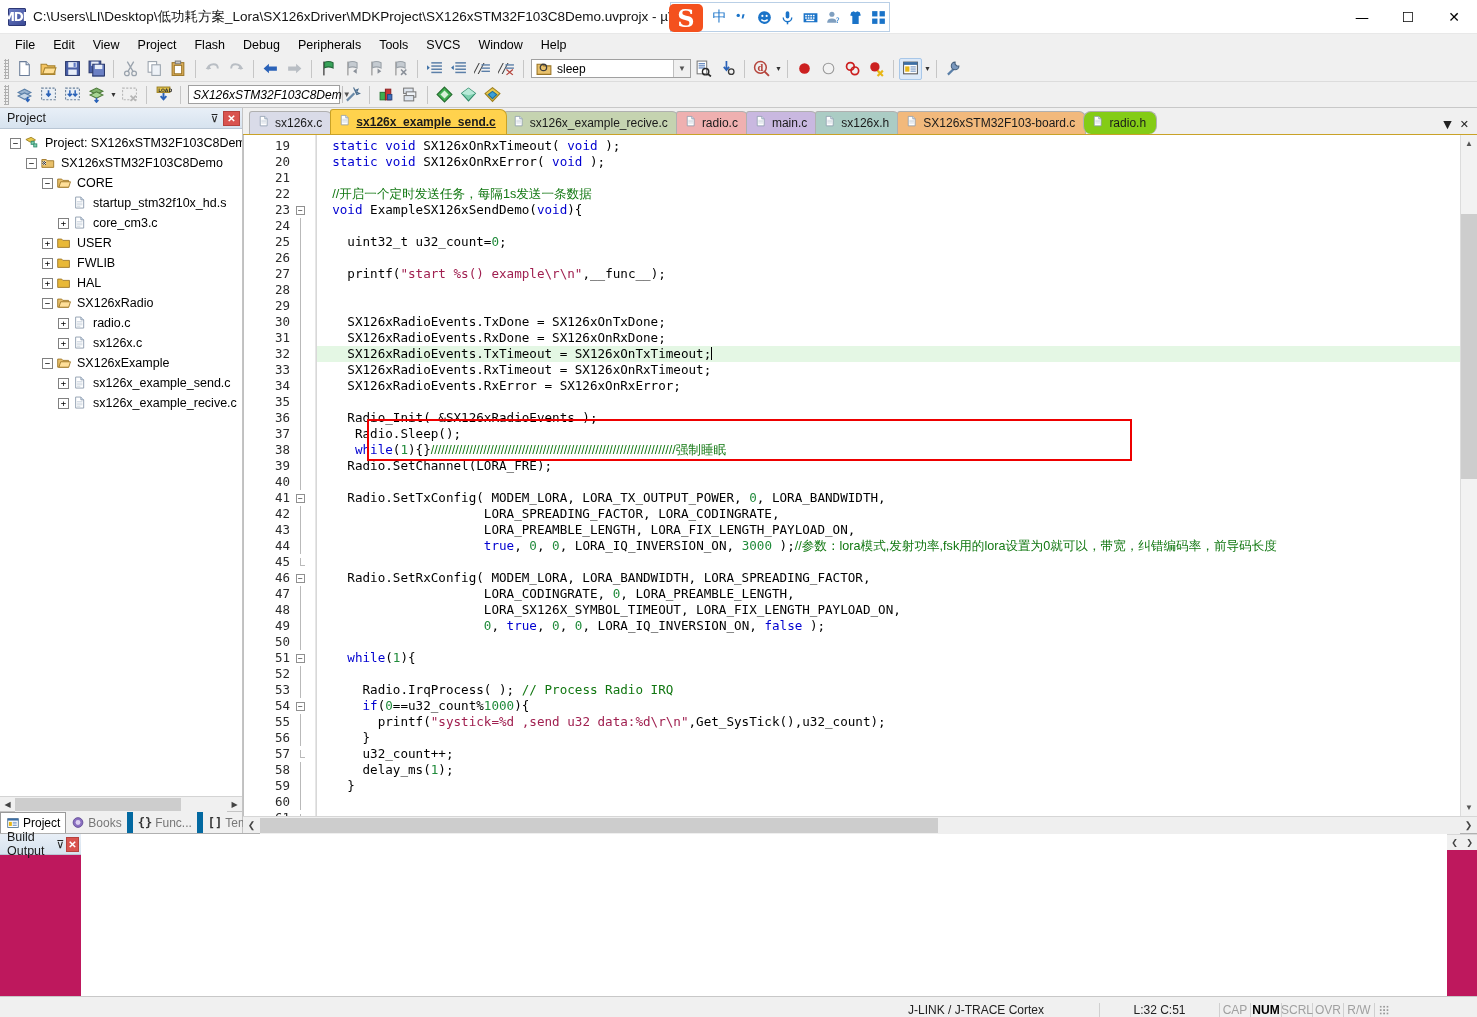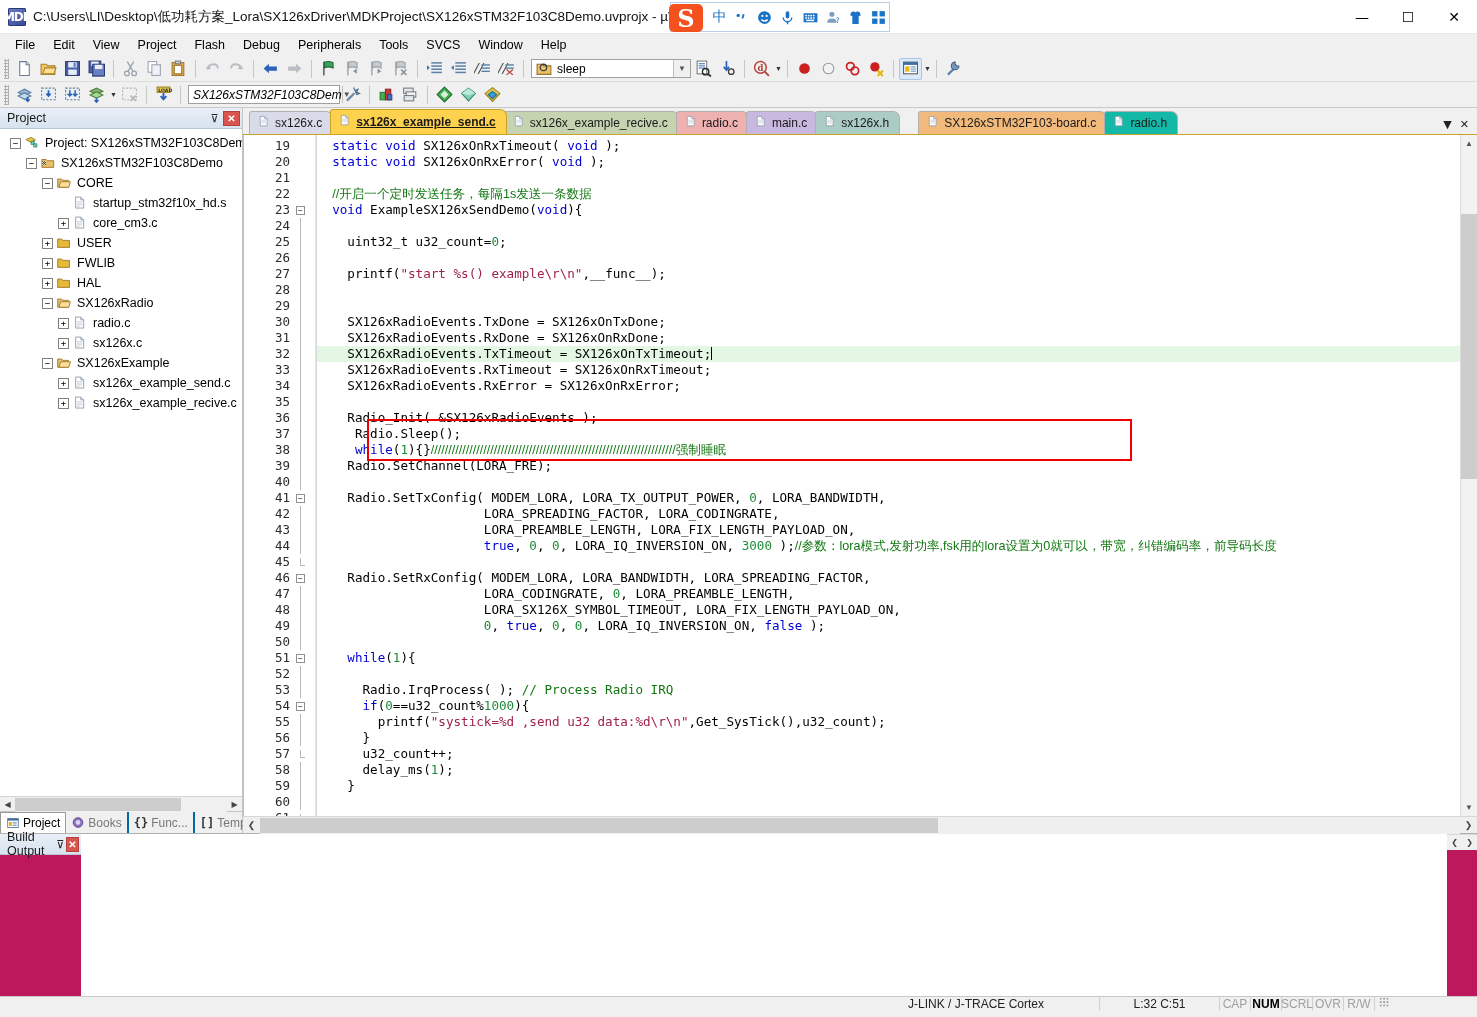--- a/index.html
+++ b/index.html
@@ -177,21 +177,21 @@
   .ico { width: 17px; height: 15px; margin-right: 4px; flex: 0 0 17px; }
 
   .proj-tabs {
     height: 22px; flex: 0 0 22px;
     background: #f0f0f0; border-top: 1px solid #c4c4c4;
     display: flex; align-items: stretch;
   }
   .ptab {
     display: flex; align-items: center; gap: 3px;
     padding: 0 5px; font-size: 12px; color: #777;
-    border-right: 2px solid #0369a1;
+    border-right: 6px solid #0369a1;
   }
   .ptab.sel { background: #fff; color: #000; border: 1px solid #9a9a9a; border-bottom: none; }
 
   .proj-hscroll {
     height: 15px; flex: 0 0 15px; background: #f0f0f0;
     border-top: 1px solid #d4d4d4;
     display: flex; align-items: center;
   }
   .hs-arrow {
     width: 15px; height: 15px; display: flex; align-items: center; justify-content: center;
@@ -321,21 +321,21 @@
   .build-body { flex: 1 1 auto; background: #fff; }
   .build-hscroll {
     height: 15px; flex: 0 0 15px; background: #f0f0f0;
     display: flex; align-items: center; border-top: 1px solid #d8d8d8;
   }
 
   
   .statusbar {
     height: 21px; flex: 0 0 21px;
     background: #f0f0f0; border-top: 1px solid #c8c8c8;
-    display: flex; align-items: flex-start; font-size: 12px; color: #222;
+    display: flex; align-items: flex-end; font-size: 12px; color: #222;
   }
   .sb-cell {
     display: flex; align-items: center; padding: 0 8px;
     border-right: 1px solid #d0d0d0;
   }
   .sb-flex { flex: 1 1 auto; border-right: none; }
   .sb-ind {
     width: 31px; justify-content: center; color: #a0a0a0;
     border-right: 1px solid #d0d0d0;
   }
@@ -1038,31 +1038,31 @@
           <div class="etab" style="background: rgb(171, 204, 196); border-color: rgb(176, 176, 176);">
             <span><svg viewBox="0 0 16 16" width="12" height="13">
                 <path d="M3 1.2h6l3.2 3.2v9.4H3z" fill="#fff" stroke="#8a99ab"></path>
                 <path d="M9 1.2v3.2h3.2" fill="#d6e2f0" stroke="#8a99ab"></path>
                 <g stroke="#b5c2d0" stroke-width="0.7">
                   <path d="M4.4 6.4h6.4M4.4 8.2h6.4M4.4 10h6.4"></path>
                 </g>
               </svg></span>
             <span class="etab-label">sx126x.h</span>
           </div>
-          <div class="etab" style="background: rgb(242, 185, 124); border-color: rgb(176, 176, 176); margin-left: 21px;">
+          <div class="etab" style="background: rgb(242, 185, 124); border-color: rgb(176, 176, 176);">
             <span><svg viewBox="0 0 16 16" width="12" height="13">
                 <path d="M3 1.2h6l3.2 3.2v9.4H3z" fill="#fff" stroke="#8a99ab"></path>
                 <path d="M9 1.2v3.2h3.2" fill="#d6e2f0" stroke="#8a99ab"></path>
                 <g stroke="#b5c2d0" stroke-width="0.7">
                   <path d="M4.4 6.4h6.4M4.4 8.2h6.4M4.4 10h6.4"></path>
                 </g>
               </svg></span>
             <span class="etab-label">SX126xSTM32F103-board.c</span>
           </div>
-          <div class="etab" style="background: #14b8a6; border-color: rgb(176, 176, 176);">
+          <div class="etab" style="background: #84cc16; border-color: rgb(176, 176, 176); border-radius: 8px;">
             <span><svg viewBox="0 0 16 16" width="12" height="13">
                 <path d="M3 1.2h6l3.2 3.2v9.4H3z" fill="#fff" stroke="#8a99ab"></path>
                 <path d="M9 1.2v3.2h3.2" fill="#d6e2f0" stroke="#8a99ab"></path>
                 <g stroke="#b5c2d0" stroke-width="0.7">
                   <path d="M4.4 6.4h6.4M4.4 8.2h6.4M4.4 10h6.4"></path>
                 </g>
               </svg></span>
             <span class="etab-label">radio.h</span>
           </div>
           <div class="tab-strip-ctrl">

